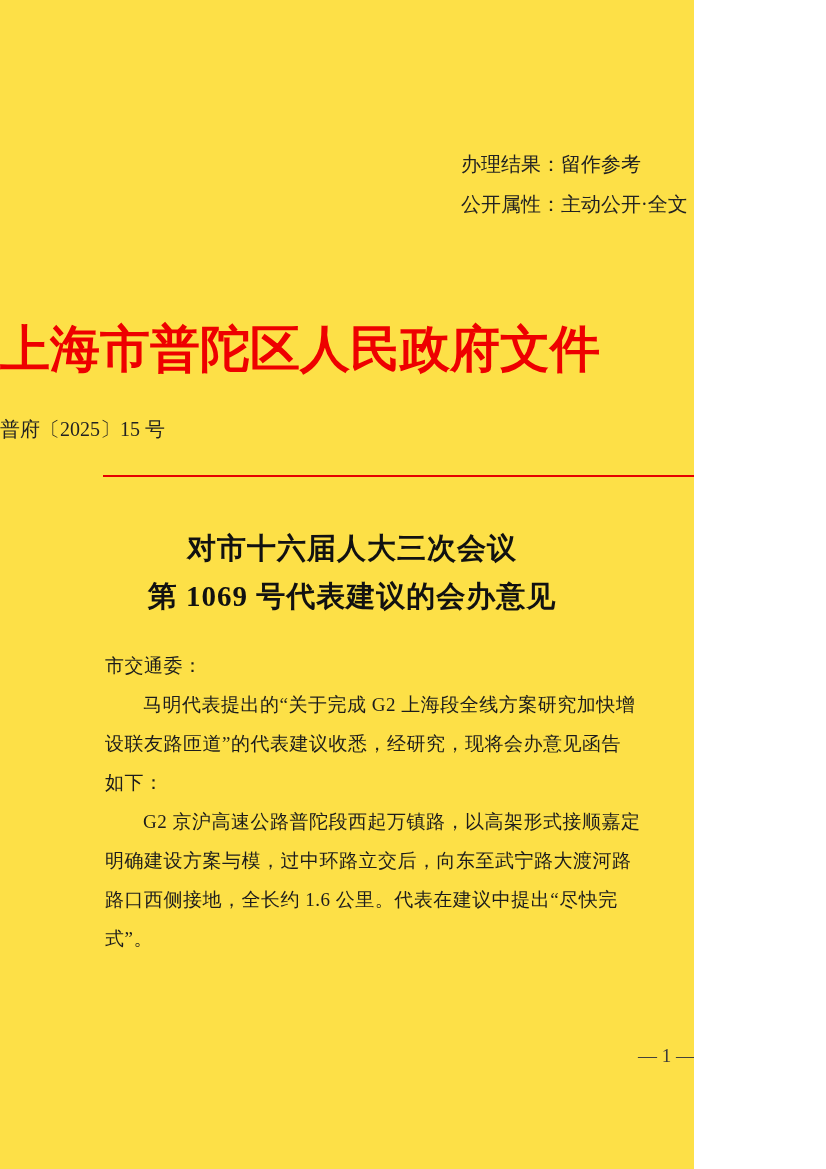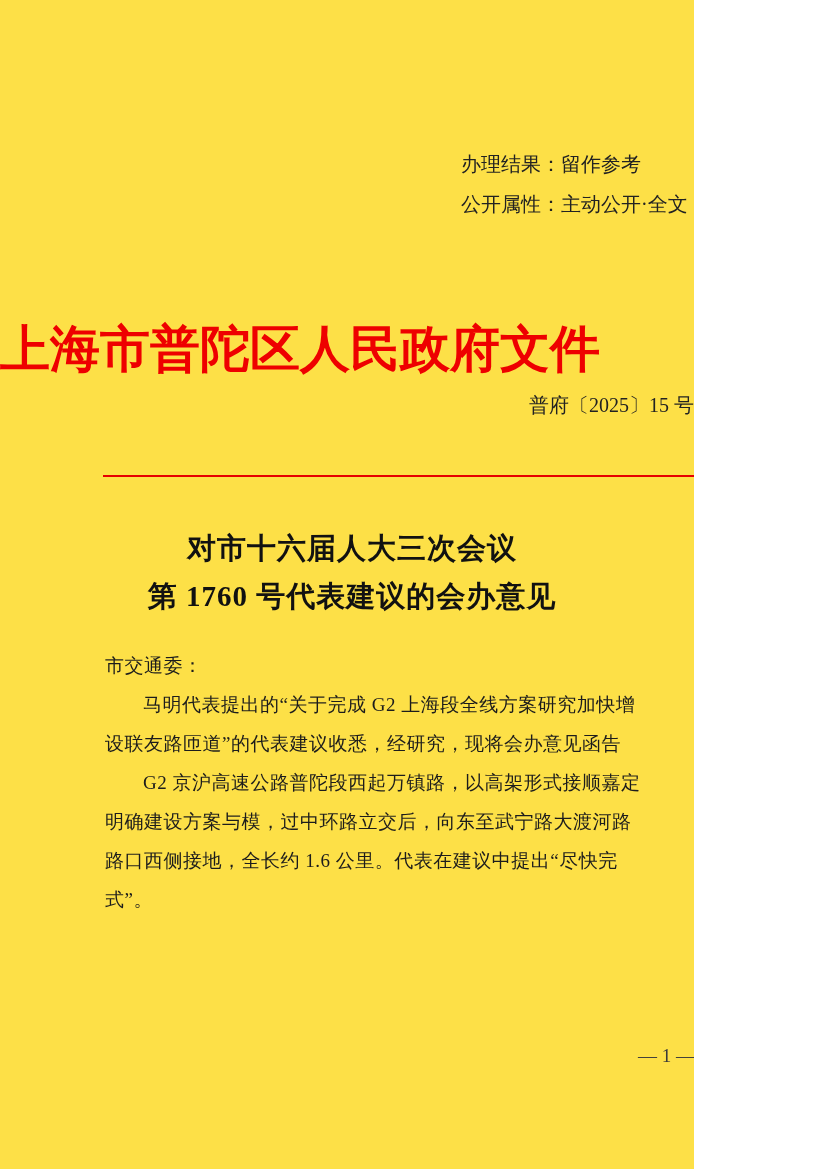--- a/index.html
+++ b/index.html
@@ -33,23 +33,23 @@
     font-size: 50px;
     line-height: 56px;
     font-weight: bold;
     color: #ee0000;
     letter-spacing: 0px;
     white-space: nowrap;
   }
   .doc-number {
     position: absolute;
     left: 0;
-    top: 392px;
+    top: 416px;
     width: 100%;
-    text-align: right;
+    text-align: left;
     font-size: 20px;
     line-height: 26px;
     color: #222222;
   }
   .red-rule {
     position: absolute;
     left: 103px;
     top: 475px;
     width: 643px;
     height: 2px;
@@ -101,30 +101,31 @@
   </div>
 
   <div class="red-title">上海市普陀区人民政府文件</div>
 
   <div class="doc-number">普府〔2025〕15 号</div>
 
   <div class="red-rule"></div>
 
   <div class="doc-title">
     <div>对市十六届人大三次会议</div>
-    <div>第 1760 号代表建议的会办意见</div>
+    <div>第 1069 号代表建议的会办意见</div>
   </div>
 
   <div class="body-text">
     <div class="para">
       <div class="line">市交通委：</div>
     </div>
     <div class="para indent">
       <div class="line">马明代表提出的“关于完成 G2 上海段全线方案研究加快增</div>
       <div class="line">设联友路匝道”的代表建议收悉，经研究，现将会办意见函告</div>
+      <div class="line">如下：</div>
     </div>
     <div class="para indent">
       <div class="line">G2 京沪高速公路普陀段西起万镇路，以高架形式接顺嘉定</div>
       <div class="line">明确建设方案与模，过中环路立交后，向东至武宁路大渡河路</div>
       <div class="line">路口西侧接地，全长约 1.6 公里。代表在建议中提出“尽快完</div>
       <div class="line">式”。</div>
     </div>
   </div>
 
   <div class="page-footer">— 1 —</div>

